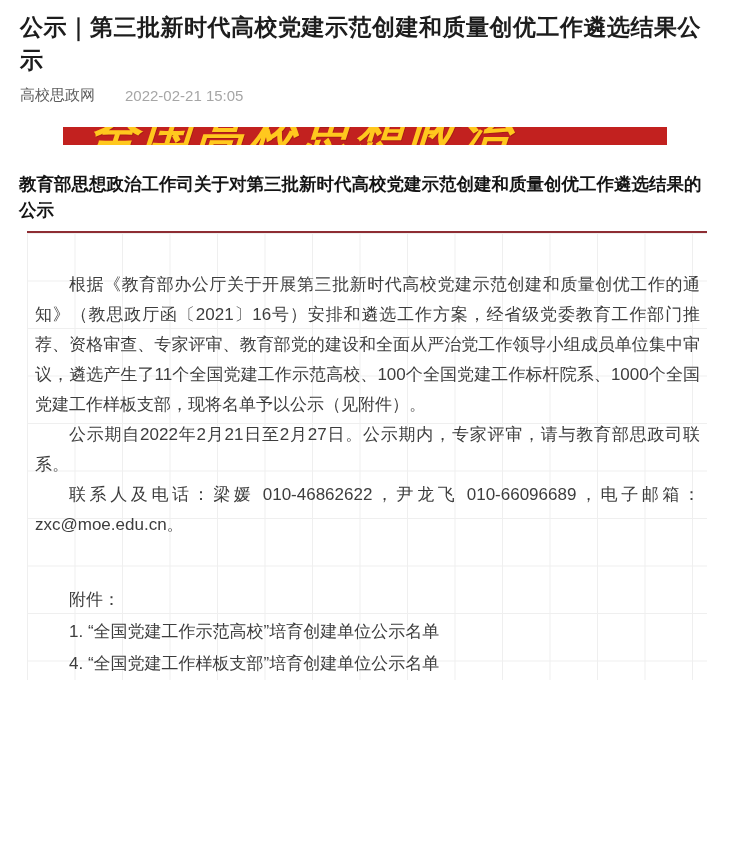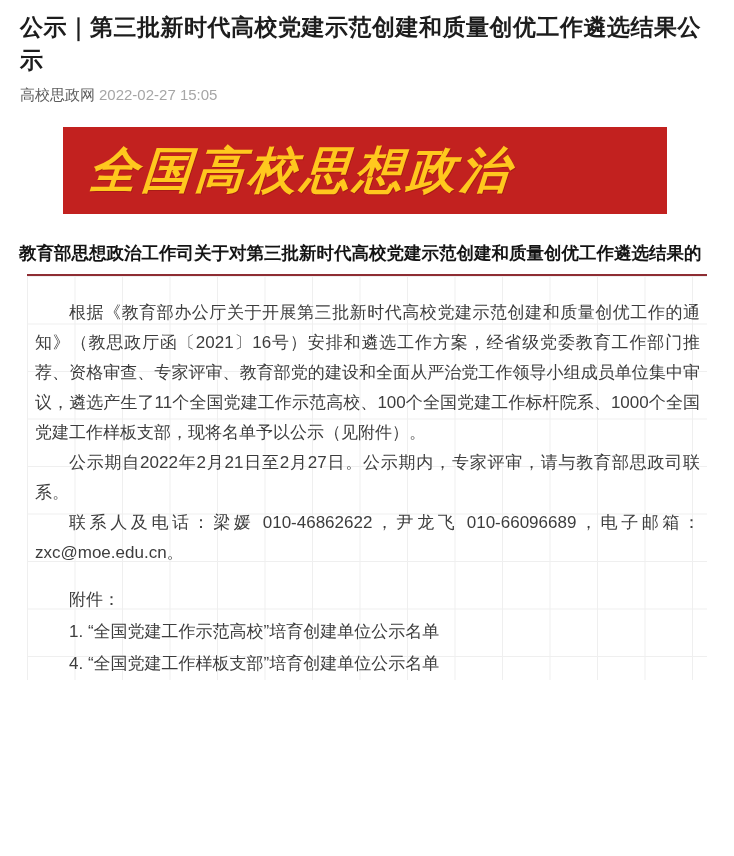--- a/index.html
+++ b/index.html
@@ -20,22 +20,22 @@
     font-size: 23px;
     line-height: 33px;
     font-weight: 700;
     color: #1d1d1d;
     letter-spacing: 0.5px;
   }
   .article-meta {
     margin: 9px 20px 0 20px;
     font-size: 15px;
     display: flex;
-    align-items: flex-start;
-    gap: 4px;
+    align-items: center;
+    gap: 30px;
   }
   .source-label { color: #5d5d5d; }
   .publish-time { color: #a6a6a6; }
   .banner {
     margin: 22px 0 0 63px;
     width: 604px;
     height: 135px;
     background: var(--banner-bg, #c2211f);
     display: flex;
     align-items: center;
@@ -60,35 +60,35 @@
     font-size: 17.5px;
     font-weight: 700;
     color: #141414;
     line-height: 26px;
   }
   .doc-body {
     position: relative;
     flex: 1;
     margin: 0 27px;
     border-top: 2px solid var(--divider, #8e2d33);
-    padding: 22px 7px 0 8px;
+    padding: 37px 7px 0 8px;
     font-size: 17px;
     color: #3d3d3d;
     background-color: #ffffff;
     background-image:
       linear-gradient(to right, #efefef 1px, transparent 1px),
       linear-gradient(to bottom, #efefef 1px, transparent 1px);
     background-size: 47.5px 47.5px;
   }
   .doc-body p {
     text-indent: 2em;
     line-height: 30px;
     text-align: justify;
   }
-  .attachments { margin-top: 16px; }
+  .attachments { margin-top: 44px; }
   .attachments .att-line {
     line-height: 32px;
     text-indent: 2em;
   }
   .signature {
     position: absolute;
     top: 462px;
     right: 20px;
     text-align: right;
     line-height: 33px;
@@ -97,29 +97,30 @@
 </style>
 </head>
 <body>
 
 <div class="page">
 
   <h1 class="article-title">公示｜第三批新时代高校党建示范创建和质量创优工作遴选结果公示</h1>
 
   <div class="article-meta">
     <span class="source-label">高校思政网</span>
-    <span class="publish-time">2022-02-27 15:05</span>
+    <span class="publish-time">2022-02-21 15:05</span>
   </div>
 
   <div class="banner">
     <span class="banner-text">全国高校思想政治</span>
   </div>
 
   <div class="doc-title">
     <div>教育部思想政治工作司关于对第三批新时代高校党建示范创建和质量创优工作遴选结果的</div>
+    <div>公示</div>
   </div>
 
   <div class="doc-body">
 
     <p>根据《教育部办公厅关于开展第三批新时代高校党建示范创建和质量创优工作的通知》（教思政厅函〔2021〕16号）安排和遴选工作方案，经省级党委教育工作部门推荐、资格审查、专家评审、教育部党的建设和全面从严治党工作领导小组成员单位集中审议，遴选产生了11个全国党建工作示范高校、100个全国党建工作标杆院系、1000个全国党建工作样板支部，现将名单予以公示（见附件）。</p>
 
     <p>公示期自2022年2月21日至2月27日。公示期内，专家评审，请与教育部思政司联系。</p>
 
     <p>联系人及电话：梁媛 010-46862622，尹龙飞 010-66096689，电子邮箱：zxc@moe.edu.cn。</p>
 

